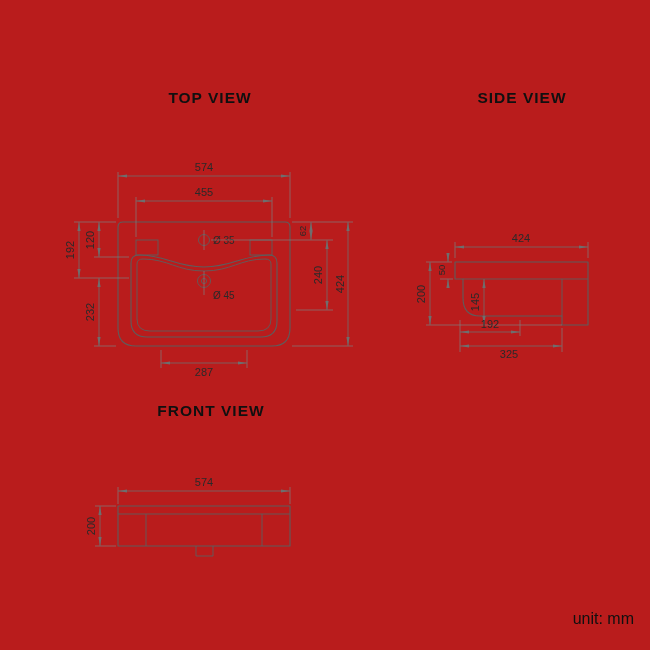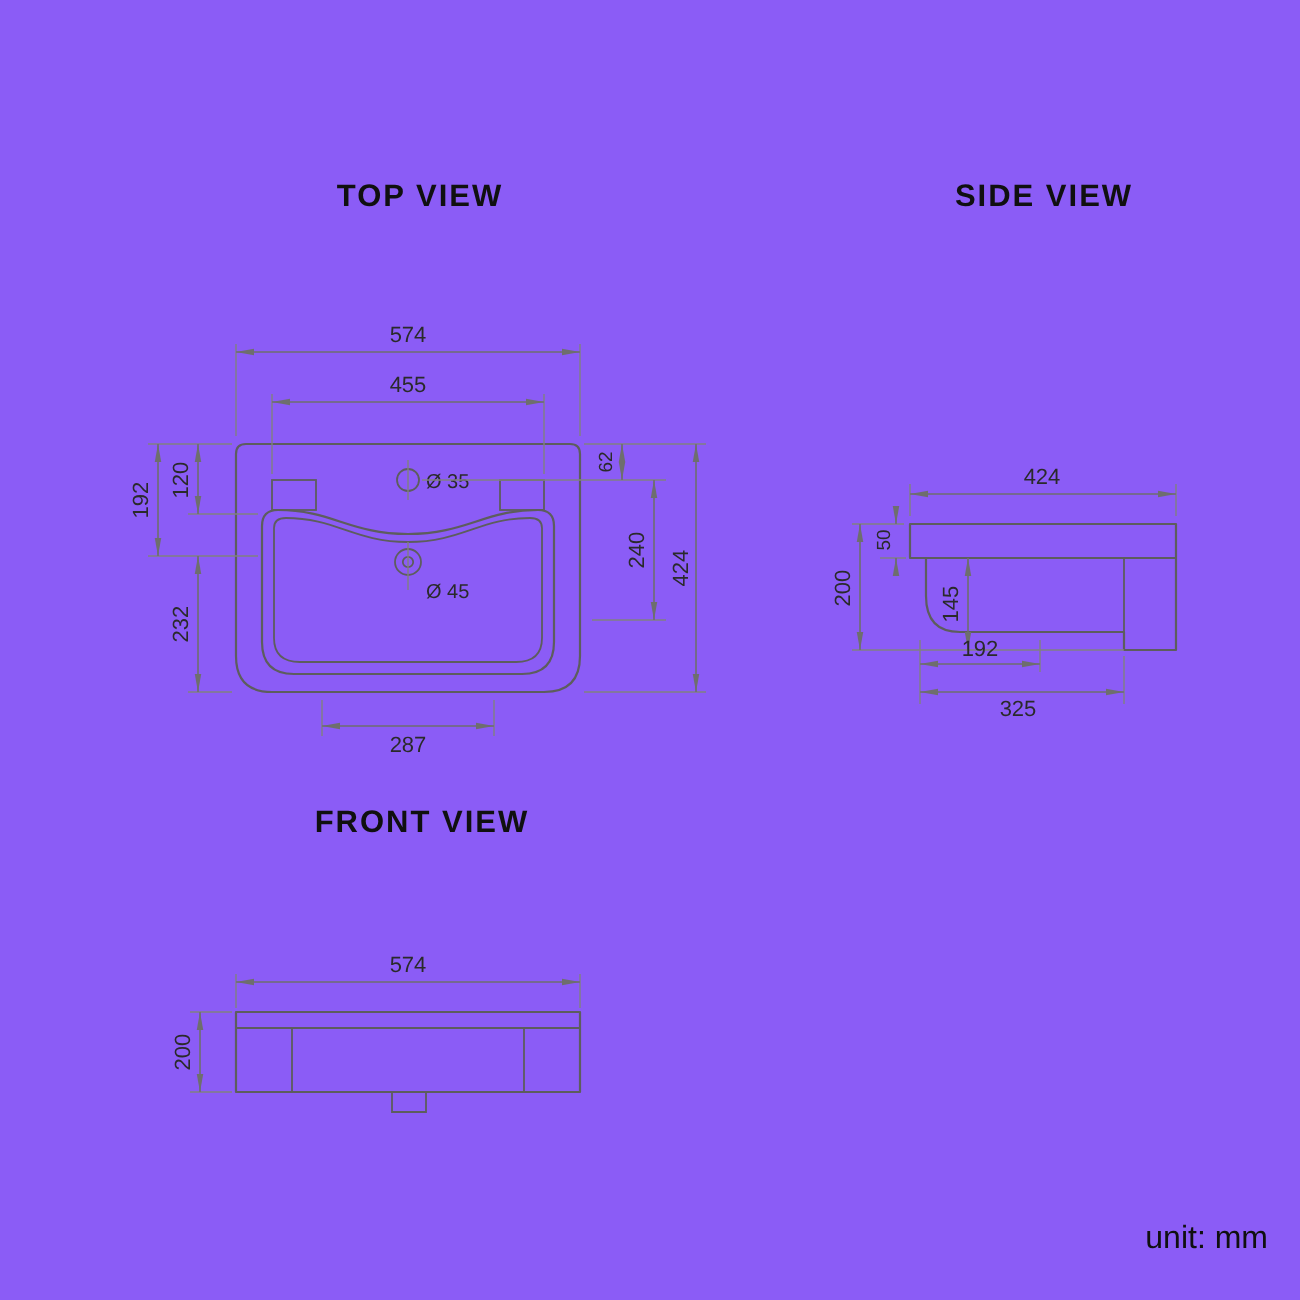--- a/index.html
+++ b/index.html
@@ -1,16 +1,16 @@
 <!DOCTYPE html>
 <html><head>
 <meta charset="utf-8">
 <style>
   html,body{margin:0;padding:0;background:#ffffff;}
-  .canvas{width:650px;height:650px;position:relative;background:#8b5cf6;overflow:hidden;}
+  .canvas{width:650px;height:650px;position:relative;background:#b91c1c;overflow:hidden;}
   svg{display:block;}
   .shape{fill:none;stroke:#5d5d5d;stroke-width:1.1;stroke-linejoin:round;}
   .thin{fill:none;stroke:#5d5d5d;stroke-width:0.9;}
   .dim{stroke:#6e6e6e;stroke-width:0.8;fill:none;}
   .ext{stroke:#808080;stroke-width:0.7;fill:none;}
   .dimtxt{font-family:"Liberation Sans",sans-serif;font-size:11px;fill:#2a2a2a;}
   .small{font-size:9.5px;}
   .holetxt{font-family:"Liberation Sans",sans-serif;font-size:10px;fill:#2a2a2a;}
   .title{font-family:"Liberation Sans",sans-serif;font-size:15.5px;font-weight:bold;letter-spacing:1px;fill:#101010;}
   .unit{font-family:"Liberation Sans",sans-serif;font-size:16px;fill:#101010;}

